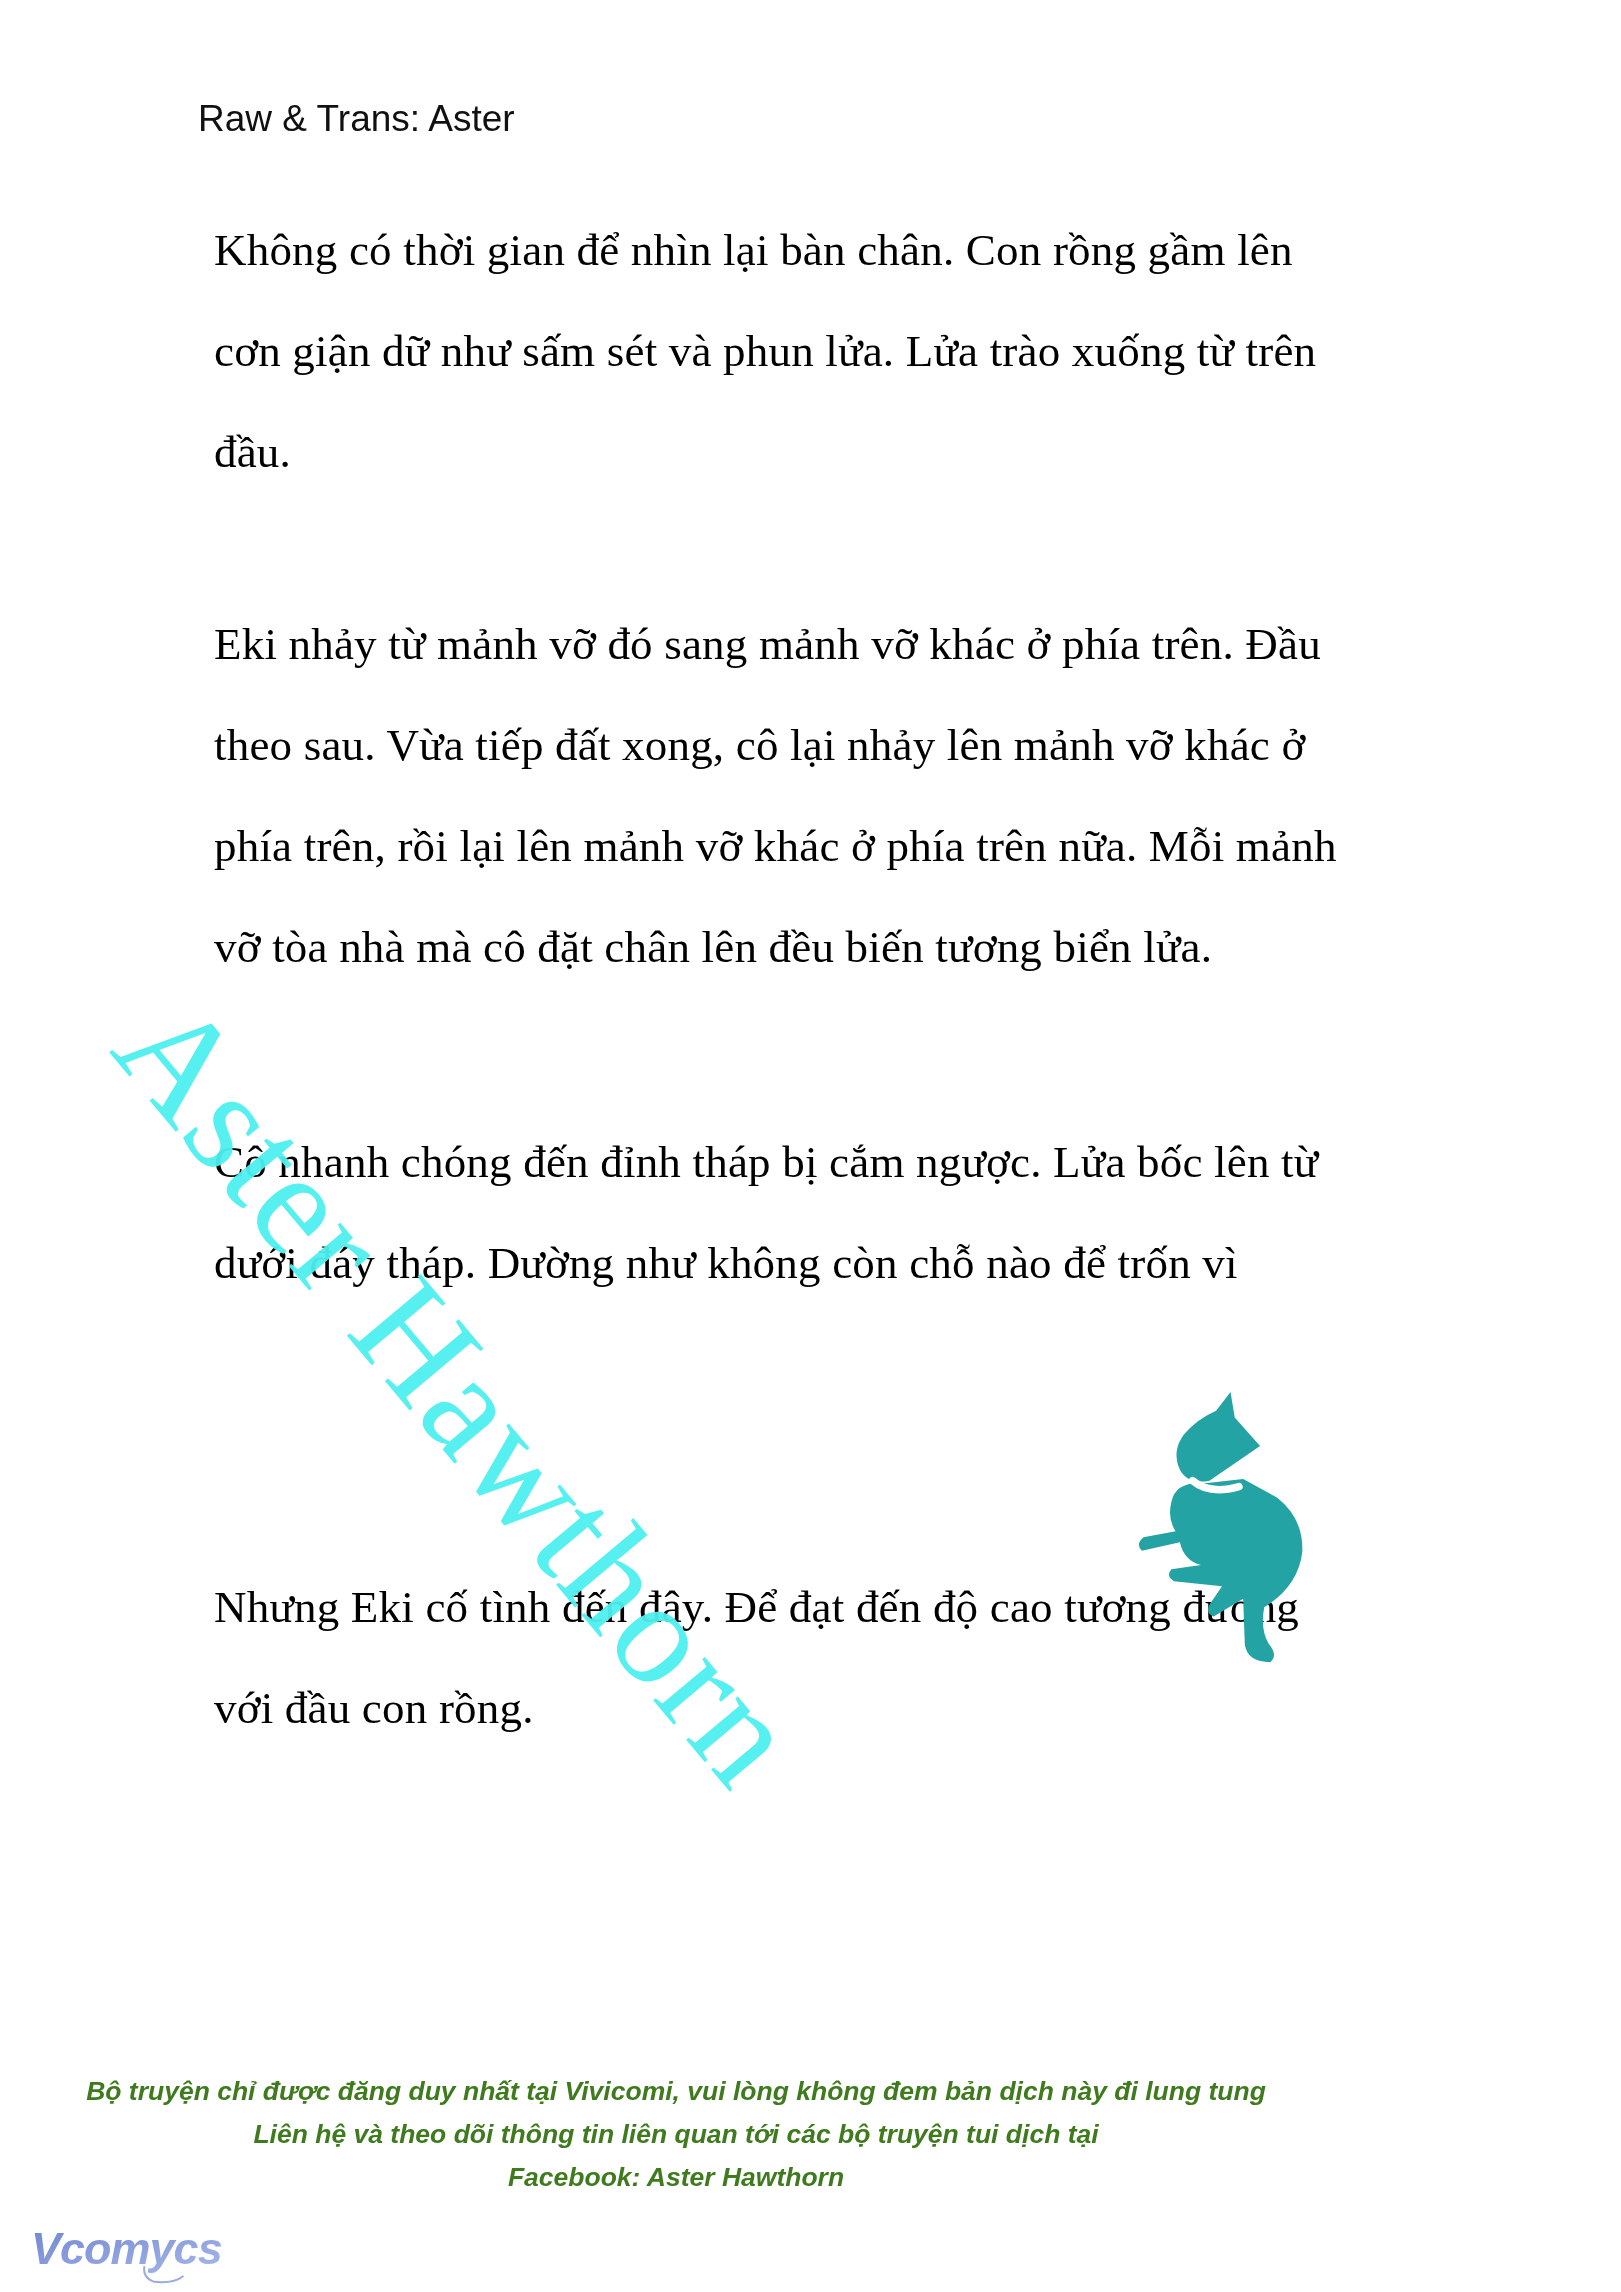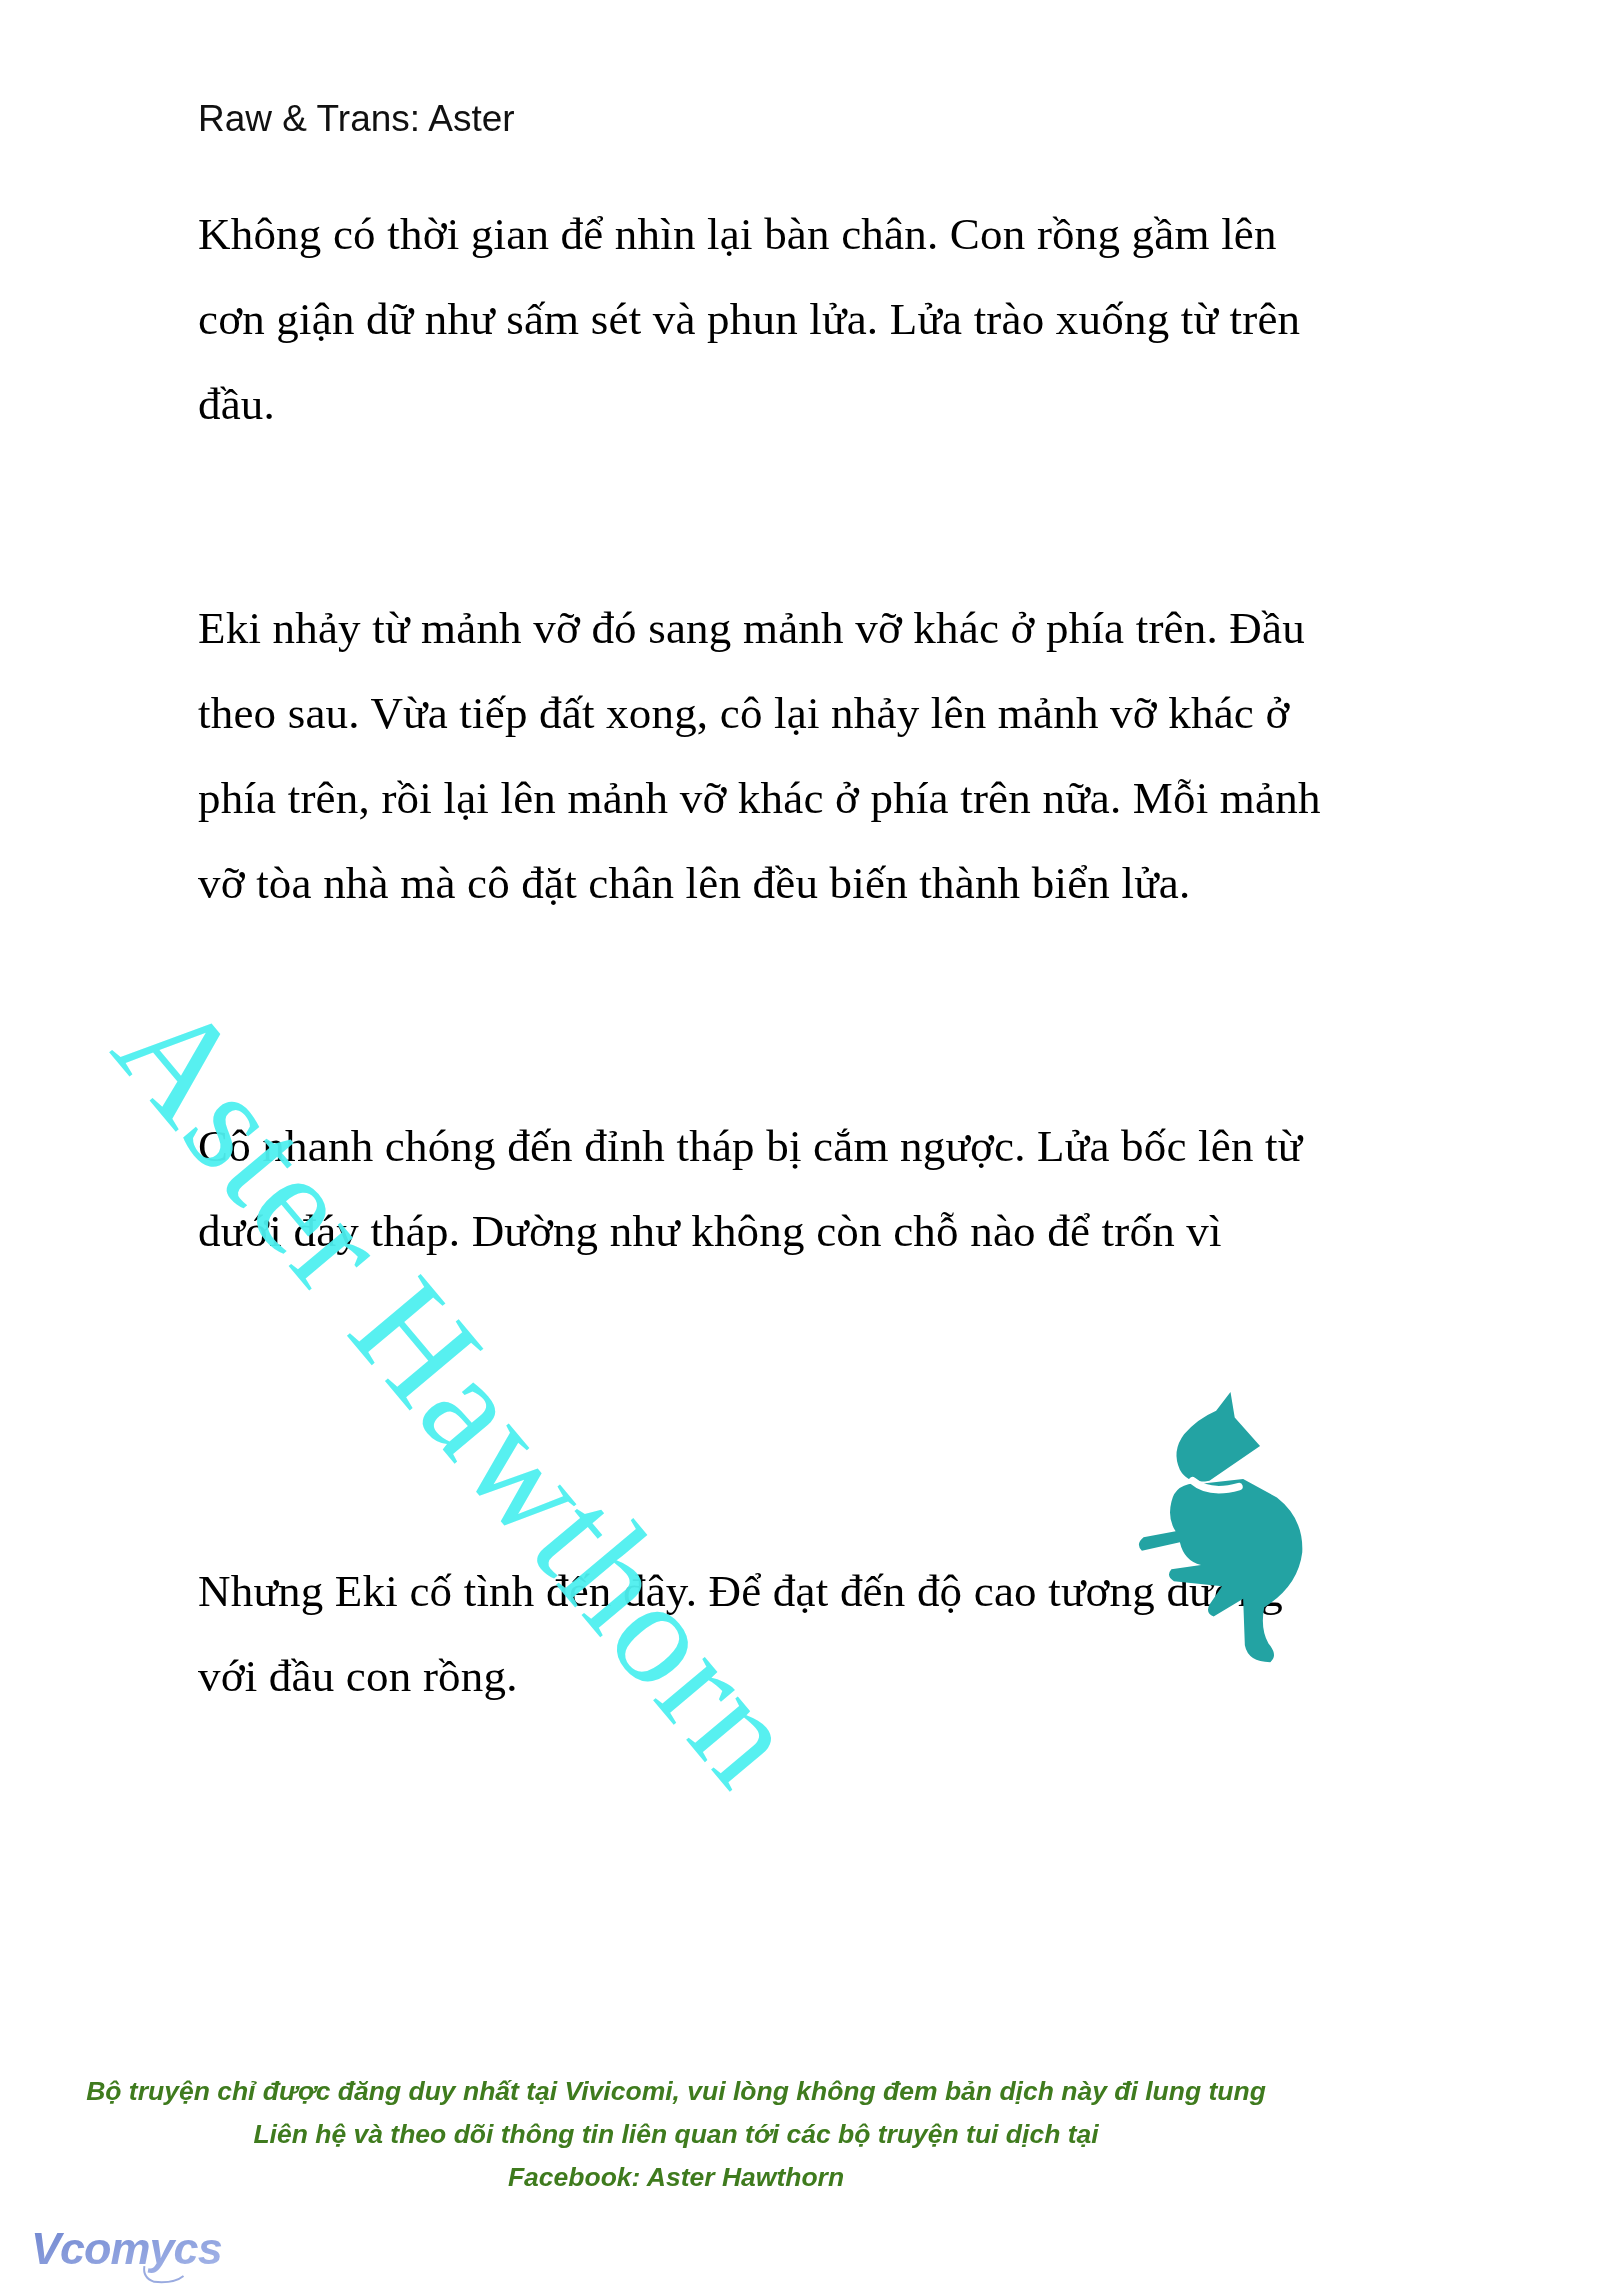--- a/index.html
+++ b/index.html
@@ -6,21 +6,21 @@
   body { width:1621px; height:2293px; position:relative; overflow:hidden; }
   .header {
     position:absolute; left:198px; top:98px;
     font-family:"Liberation Sans", sans-serif; font-size:37px; color:#111;
   }
   .body-text {
     position:absolute; left:198px; width:1274px;
     font-family:"Liberation Serif", serif; font-size:45px; color:#000;
     line-height:85px; letter-spacing:0.2px;
   }
-  .body-text p { margin:0; white-space:nowrap; }
+  .body-text p { margin:16px; white-space:nowrap; }
   .watermark {
     position:absolute; left:211px; top:965px;
     font-family:"Liberation Serif", serif; font-size:147px; color:#4ff0f0;
     transform:rotate(50deg); transform-origin:0 0;
     white-space:nowrap; opacity:0.95; pointer-events:none;
     letter-spacing:2px;
   }
   .cat { position:absolute; left:1125px; top:1392px; width:211px; height:304px; }
   .footer {
     position:absolute; left:0; width:1352px; top:2070px; text-align:center;
@@ -38,21 +38,21 @@
 <div class="body-text">
   <div class="para-block" style="position:absolute; top:192px; left:0;">
     <p>Không có thời gian để nhìn lại bàn chân. Con rồng gầm lên</p>
     <p>cơn giận dữ như sấm sét và phun lửa. Lửa trào xuống từ trên</p>
     <p>đầu.</p>
   </div>
   <div class="para-block" style="position:absolute; top:586px; left:0;">
     <p>Eki nhảy từ mảnh vỡ đó sang mảnh vỡ khác ở phía trên. Đầu</p>
     <p>theo sau. Vừa tiếp đất xong, cô lại nhảy lên mảnh vỡ khác ở</p>
     <p>phía trên, rồi lại lên mảnh vỡ khác ở phía trên nữa. Mỗi mảnh</p>
-    <p>vỡ tòa nhà mà cô đặt chân lên đều biến thành biển lửa.</p>
+    <p>vỡ tòa nhà mà cô đặt chân lên đều biến tương biển lửa.</p>
   </div>
   <div class="para-block" style="position:absolute; top:1104px; left:0;">
     <p>Cô nhanh chóng đến đỉnh tháp bị cắm ngược. Lửa bốc lên từ</p>
     <p>dưới đáy tháp. Dường như không còn chỗ nào để trốn vì</p>
   </div>
   <div class="para-block" style="position:absolute; top:1549px; left:0;">
     <p>Nhưng Eki cố tình đến đây. Để đạt đến độ cao tương đương</p>
     <p>với đầu con rồng.</p>
   </div>
 </div>

